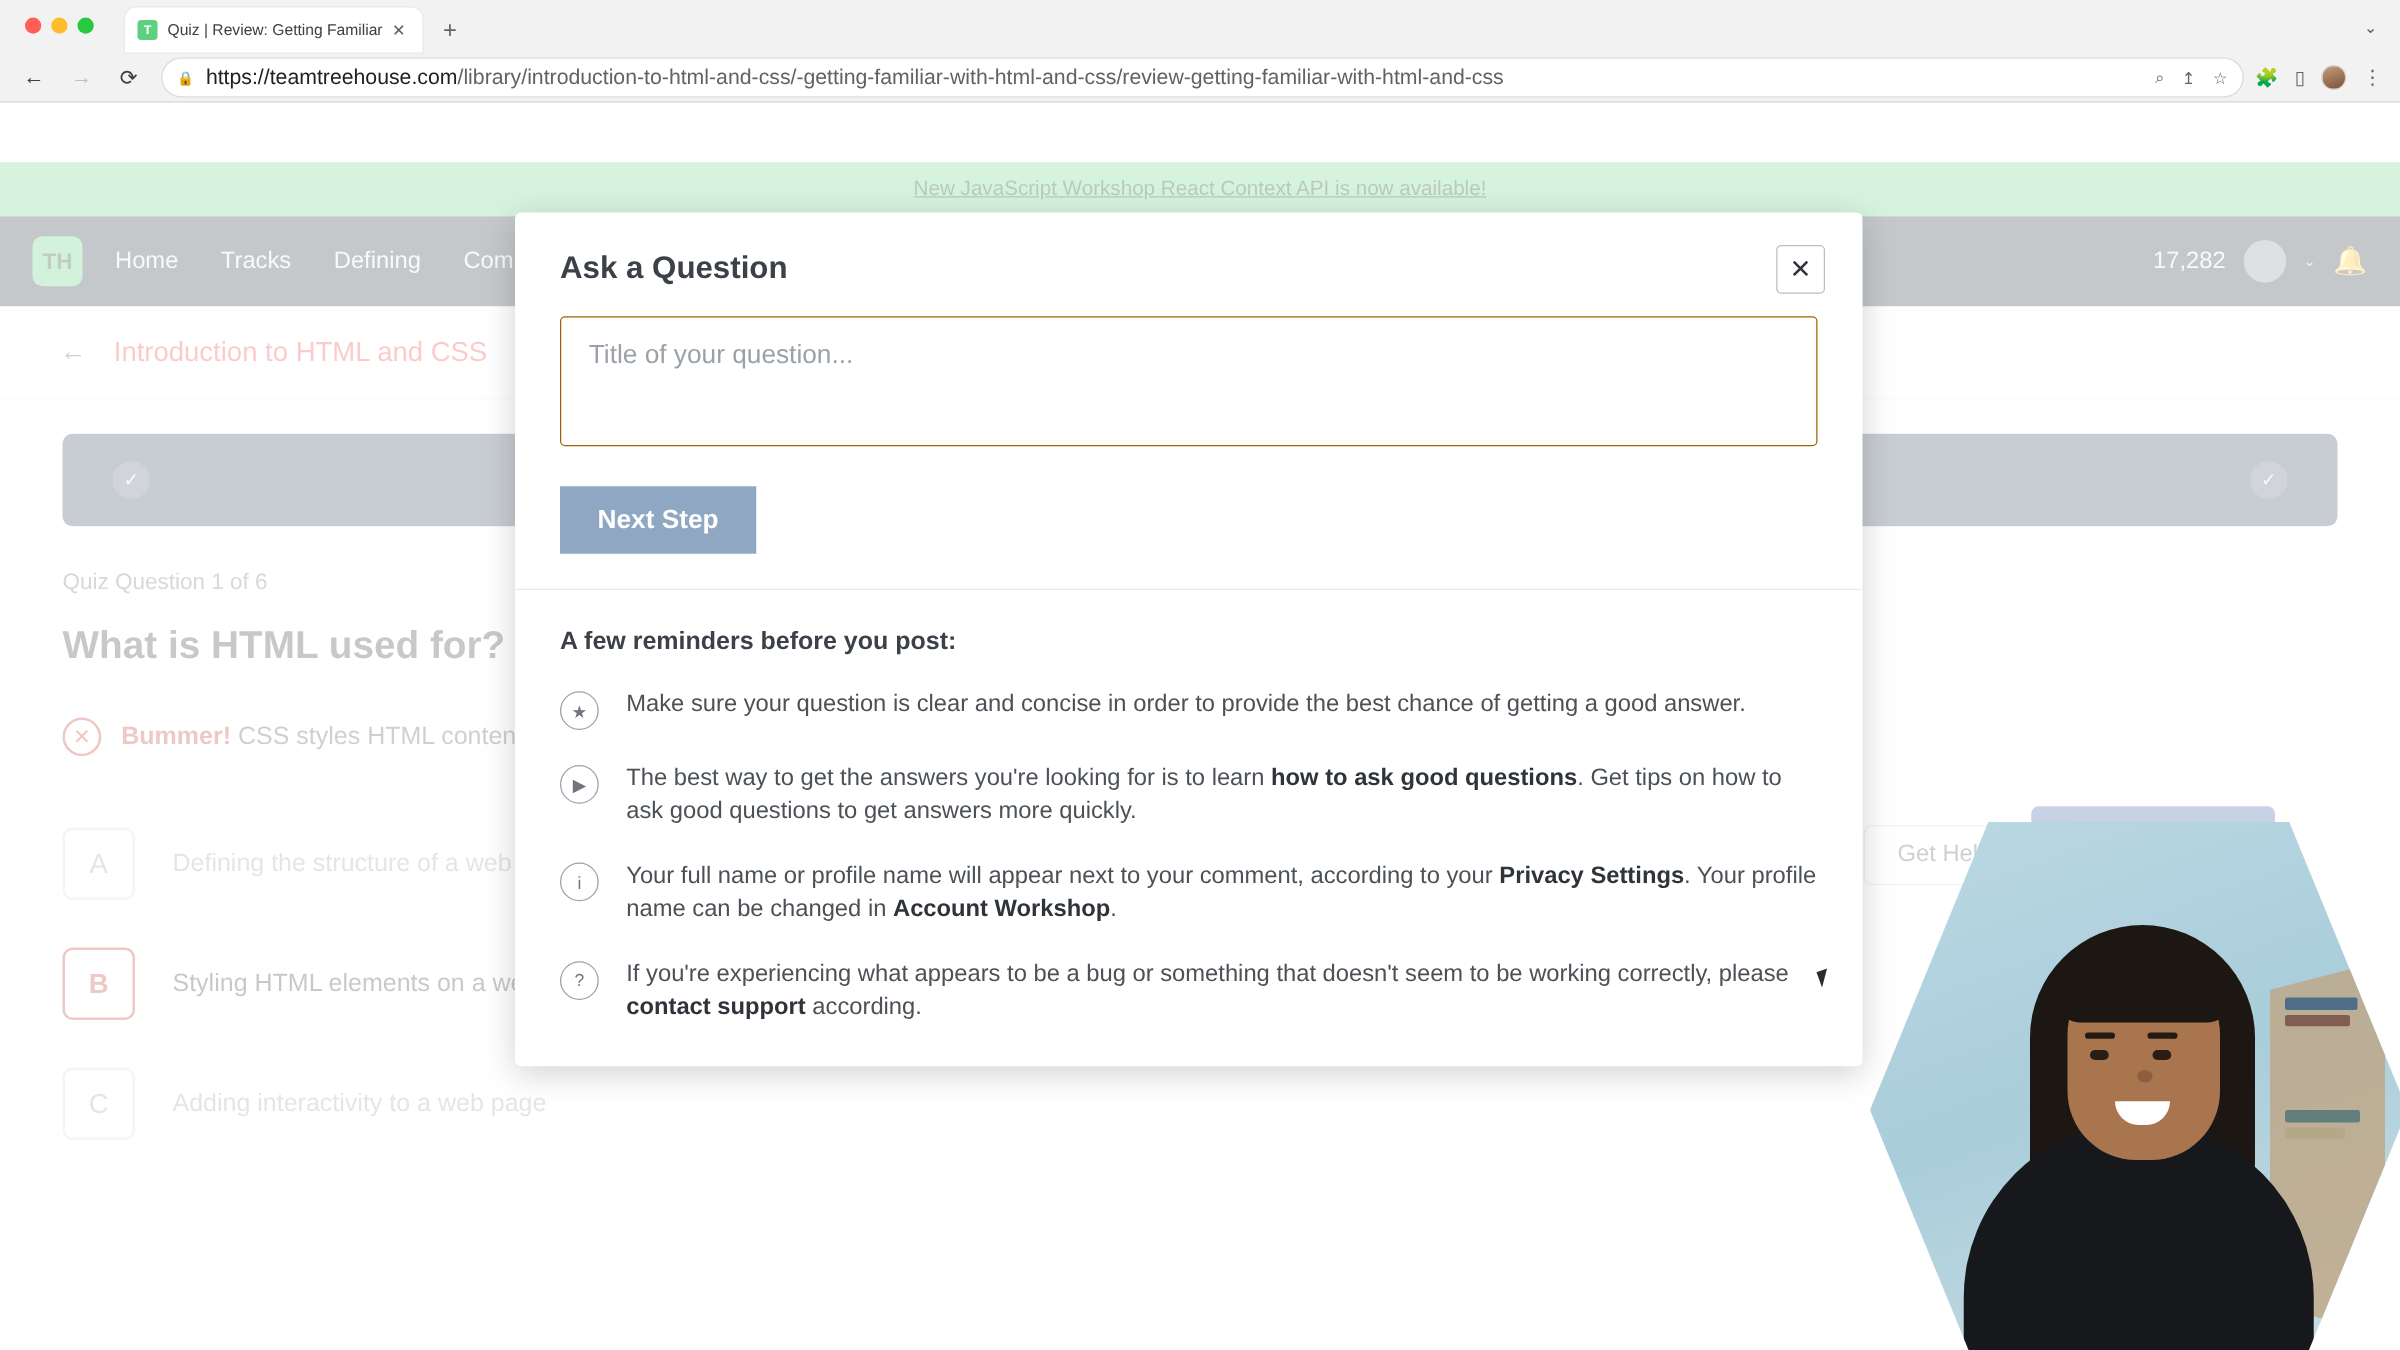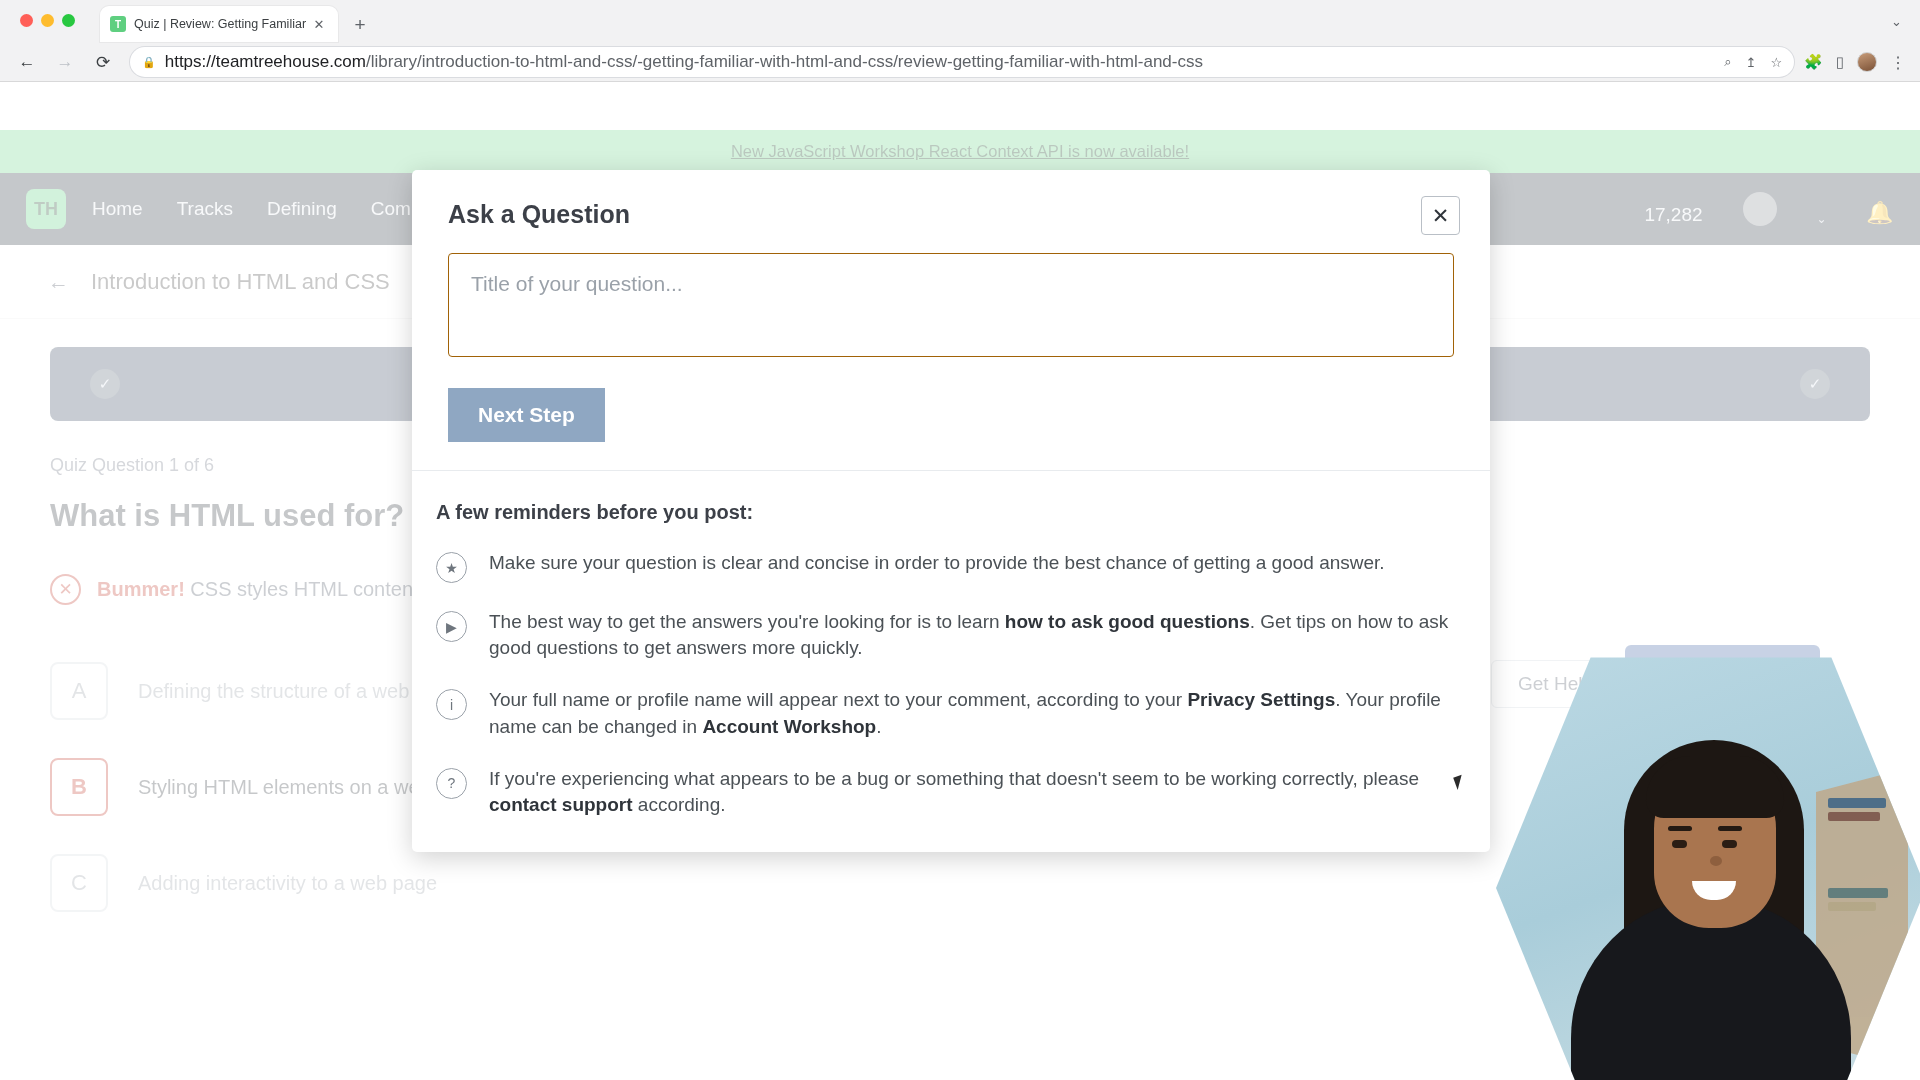--- a/index.html
+++ b/index.html
@@ -104,35 +104,35 @@
     color: #cfd6dd;
   }
   .logo {
     width: 40px; height: 40px; background: #5fcf80; border-radius: 8px;
     display: flex; align-items: center; justify-content: center; color: #1f4a2e;
     font-weight: bold; font-size: 18px; margin-right: 26px;
   }
   .site-nav .nav-link {
     font-size: 19px; color: #e6eaee; margin-right: 34px; white-space: nowrap;
   }
-  .site-nav .nav-right { margin-left: auto; display: flex; align-items: flex-end; gap: 40px; }
+  .site-nav .nav-right { margin-left: auto; display: flex; align-items: center; gap: 14px; }
   .points { font-size: 19px; color: #e6eaee; }
   .avatar-lg {
     width: 34px; height: 34px; border-radius: 50%;
     background: #8a8f95;
   }
   .chev-down { font-size: 12px; color: #cfd6dd; }
   .bell { font-size: 22px; color: #e6eaee; }
 
   .course-head {
     height: 74px; display: flex; align-items: center; padding: 0 48px;
     border-bottom: 1px solid #ececec;
   }
   .back-arrow { font-size: 21px; color: #4b5563; margin-right: 22px; }
-  .course-title { font-size: 22px; color: #404040; }
+  .course-title { font-size: 22px; color: #ef4444; }
 
   .stage { padding: 28px 50px 0 50px; }
 
   .progress-bar {
     height: 74px; background: #3a4a60; border-radius: 8px;
     display: flex; align-items: center; justify-content: space-between;
     padding: 0 40px;
   }
   .circle-check {
     width: 30px; height: 30px; border-radius: 50%; background: #5a6878;
@@ -202,21 +202,21 @@
     padding: 18px 22px; font-size: 21px; color: #3c4048; resize: none;
     font-family: "Liberation Sans", sans-serif; background: #fff;
   }
   .q-input::placeholder { color: #9aa1a9; }
   .next-step {
     margin-top: 27px; padding: 15px 30px; border: none; border-radius: 0;
     background: #8fa7c2; color: #fff; font-size: 21px; font-weight: bold;
     font-family: "Liberation Sans", sans-serif;
   }
   .modal-sep { height: 1px; background: #e8ebee; }
-  .reminders { padding: 30px 36px 34px 24px; }
+  .reminders { padding: 30px 36px 34px 36px; }
   .reminders-title { font-size: 20px; color: #3c4048; font-weight: bold; }
   .reminder {
     display: flex; gap: 22px; margin-top: 26px;
   }
   .r-icon {
     flex: 0 0 auto; width: 31px; height: 31px; border-radius: 50%;
     border: 1.5px solid #9aa1a9; color: #6f767e;
     display: flex; align-items: center; justify-content: center; font-size: 14px;
     margin-top: 2px;
   }

